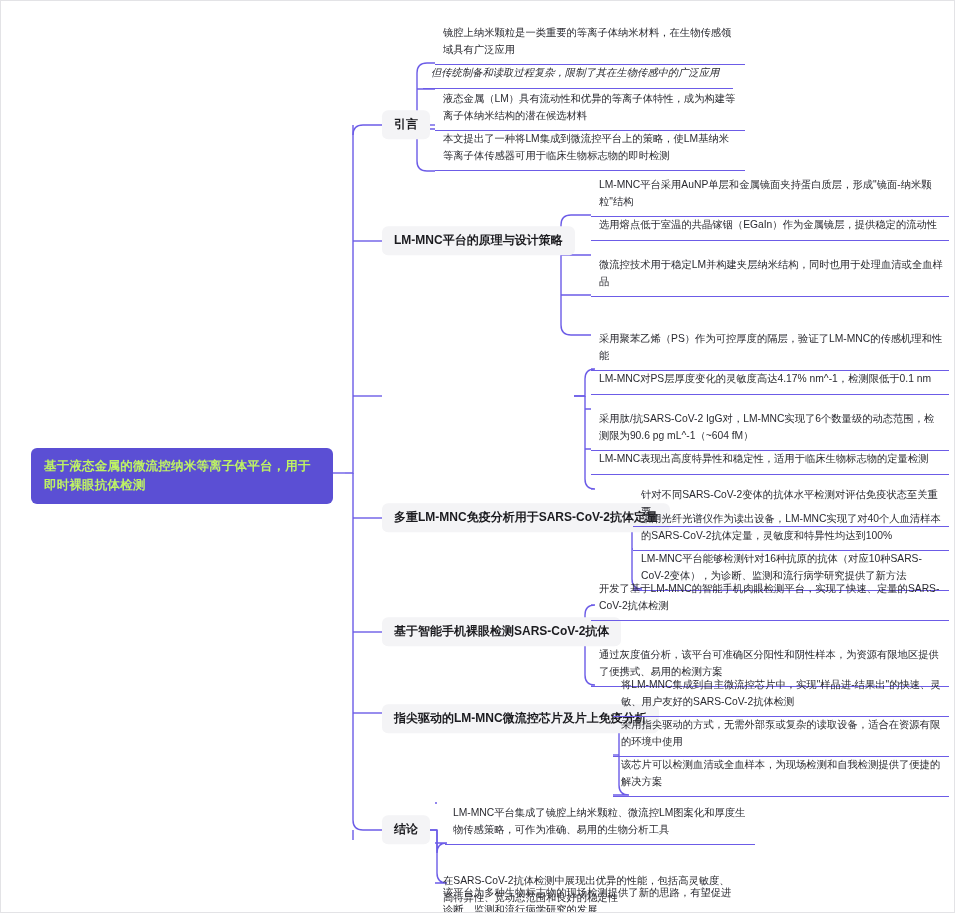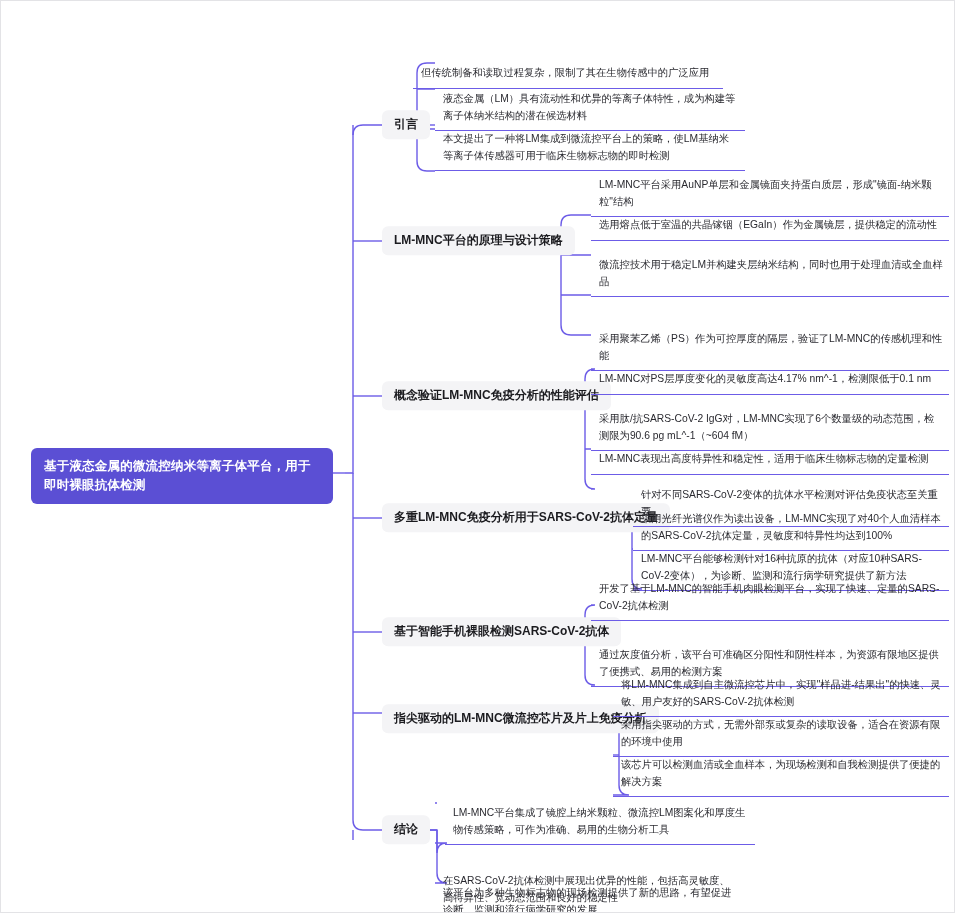--- a/index.html
+++ b/index.html
@@ -25,21 +25,21 @@
   }
   #wires path { fill: none; stroke: #6c5ce7; stroke-width: 1.4; }
 
   
   #root {
     position: absolute;
     left: 30px; top: 447px;
     width: 302px;
     padding: 9px 13px;
     background: #5b4fd4;
-    color: #ffffff;
+    color: #bef264;
     border-radius: 6px;
     font-size: 12.5px;
     font-weight: 700;
     line-height: 1.5;
     letter-spacing: .2px;
   }
 
   
   .branch {
     position: absolute;
@@ -120,27 +120,27 @@
     <path d="M425,829 H436 V852 Q436,842 446,842 H434"></path>
     <path d="M436,829 V872 Q436,882 446,882 H434"></path>
     <path d="M436,802 H434"></path>
     <path d="M425,829 H436"></path>
   </svg>
 
   <div id="root">基于液态金属的微流控纳米等离子体平台，用于即时裸眼抗体检测</div>
 
   <div class="branch" style="left:381px; top:124px;">引言</div>
   <div class="branch" style="left:381px; top:240px;text-align:center;">LM-MNC平台的原理与设计策略</div>
-  <div class="branch" style="left:381px; top:395px;">概念验证LM-MNC免疫分析的性能评估</div>
   <div class="branch" style="left:381px; top:517px;">多重LM-MNC免疫分析用于SARS-CoV-2抗体定量</div>
   <div class="branch" style="left:381px; top:631px;">基于智能手机裸眼检测SARS-CoV-2抗体</div>
   <div class="branch" style="left:381px; top:712px;margin-top:6px;">指尖驱动的LM-MNC微流控芯片及片上免疫分析</div>
   <div class="branch" style="left:381px; top:829px;">结论</div>
 
-  <div class="leaf" style="left:412px; top:60px; width:310px;">但传统制备和读取过程复杂，限制了其在生物传感中的广泛应用</div>
+  <div class="leaf" style="left:434px; top:20px; width:310px;">镜腔上纳米颗粒是一类重要的等离子体纳米材料，在生物传感领域具有广泛应用</div>
+  <div class="leaf" style="left:422px; top:60px; width:310px;font-style:italic;">但传统制备和读取过程复杂，限制了其在生物传感中的广泛应用</div>
   <div class="leaf" style="left:434px; top:86px; width:310px;">液态金属（LM）具有流动性和优异的等离子体特性，成为构建等离子体纳米结构的潜在候选材料</div>
   <div class="leaf" style="left:434px; top:126px; width:310px;">本文提出了一种将LM集成到微流控平台上的策略，使LM基纳米等离子体传感器可用于临床生物标志物的即时检测</div>
 
   <div class="leaf" style="left:590px; top:172px; width:358px;">LM-MNC平台采用AuNP单层和金属镜面夹持蛋白质层，形成"镜面-纳米颗粒"结构</div>
   <div class="leaf" style="left:590px; top:212px; width:358px;">选用熔点低于室温的共晶镓铟（EGaIn）作为金属镜层，提供稳定的流动性</div>
   <div class="leaf" style="left:590px; top:252px; width:358px;">微流控技术用于稳定LM并构建夹层纳米结构，同时也用于处理血清或全血样品</div>
 
   <div class="leaf" style="left:590px; top:326px; width:358px;">采用聚苯乙烯（PS）作为可控厚度的隔层，验证了LM-MNC的传感机理和性能</div>
   <div class="leaf" style="left:590px; top:366px; width:358px;">LM-MNC对PS层厚度变化的灵敏度高达4.17% nm^-1，检测限低于0.1 nm</div>
   <div class="leaf" style="left:590px; top:406px; width:358px;">采用肽/抗SARS-CoV-2 IgG对，LM-MNC实现了6个数量级的动态范围，检测限为90.6 pg mL^-1（~604 fM）</div>

